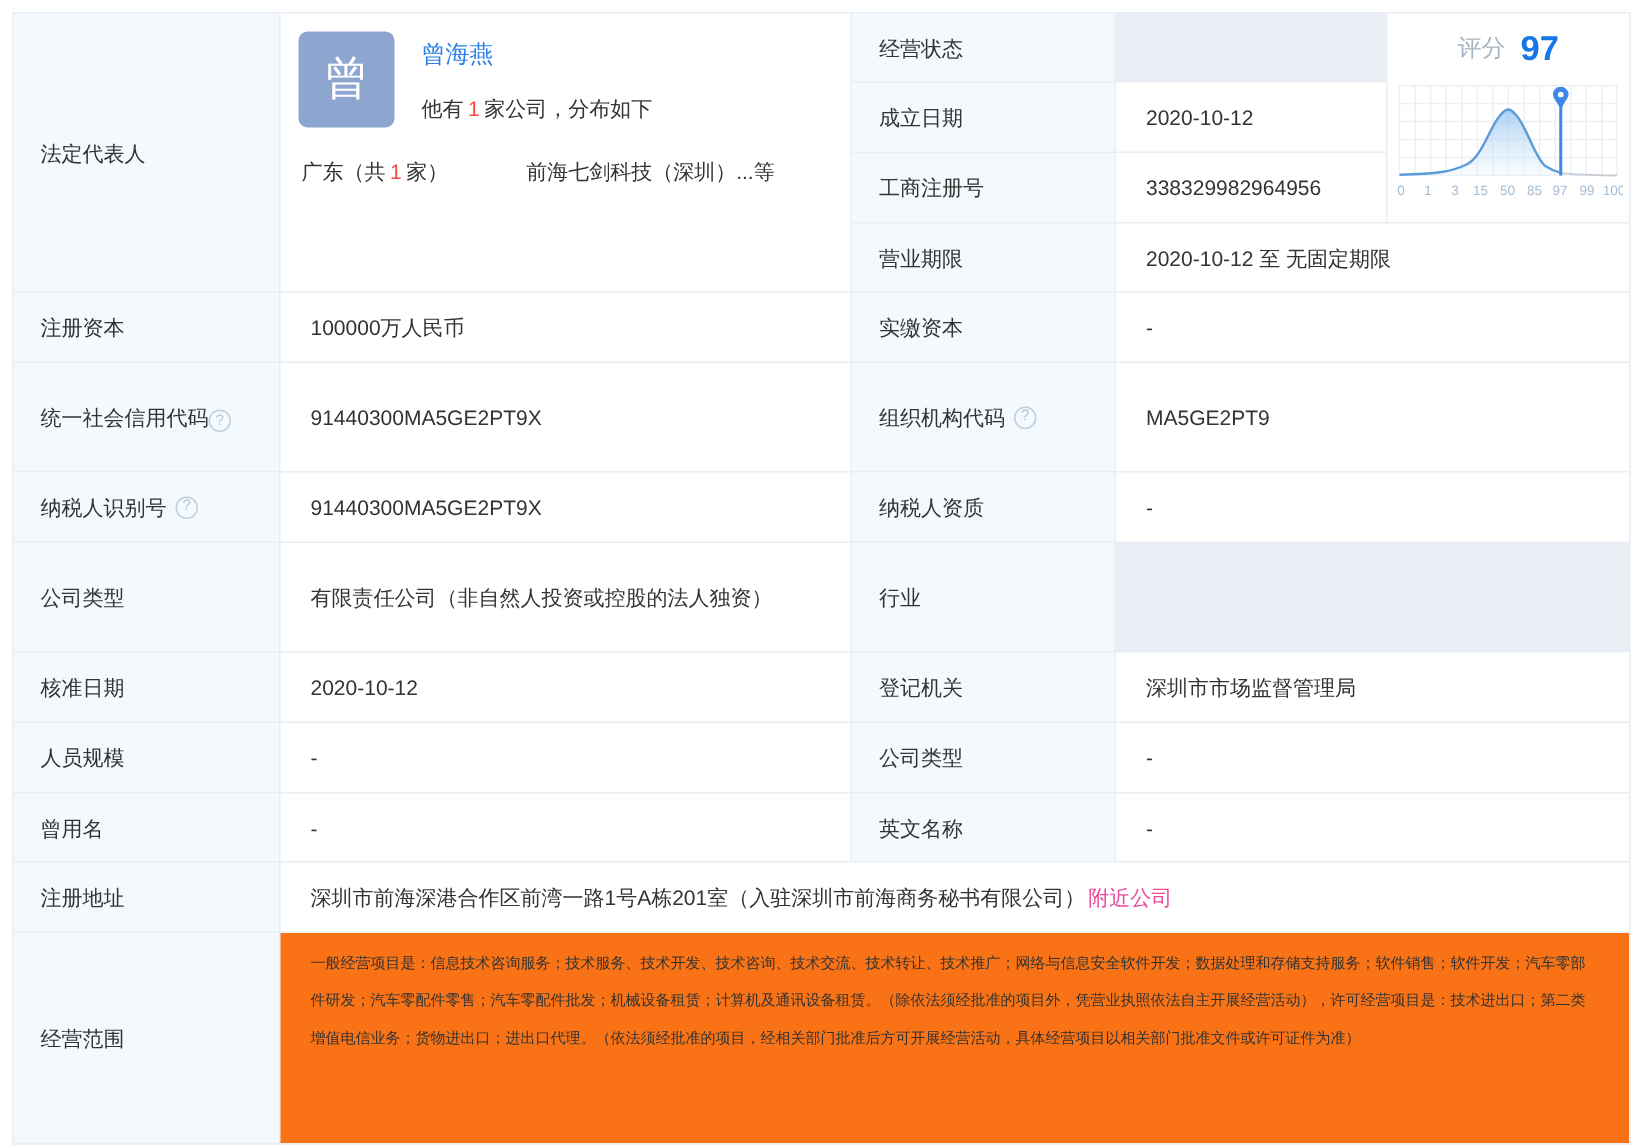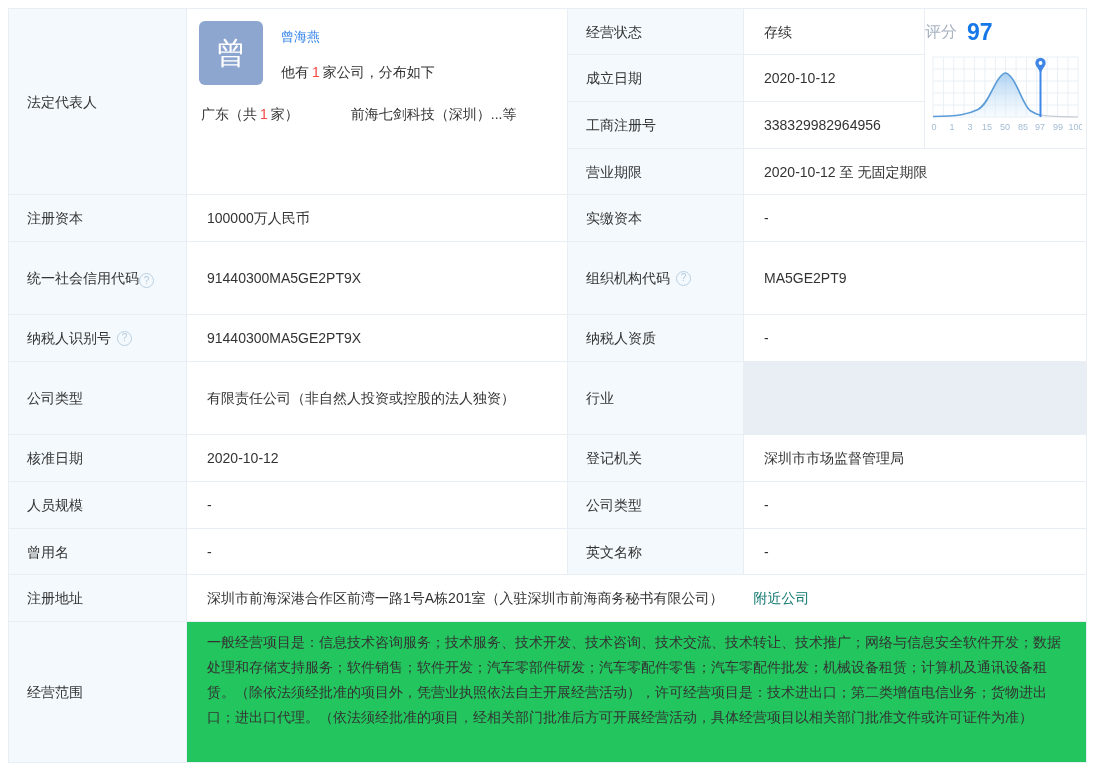--- a/index.html
+++ b/index.html
@@ -50,37 +50,37 @@
 
   
   .legal { display:block; padding:12px 18px 0 12px; }
   .lr-top { display:flex; }
   .avatar {
     width:64px; height:64px; border-radius:6px; background:#8ca6d0;
     color:#fff; font-size:30px; display:flex; align-items:center; justify-content:center;
     cursor:pointer; flex:0 0 auto;
   }
   .lr-meta { margin-left:18px; padding-top:2px; }
-  .lr-name { color:#2d7fe8; font-size:13px; text-decoration:none; cursor:pointer; display:inline-block; }
+  .lr-name { color:#2d7fe8; font-size:16px; text-decoration:none; cursor:pointer; display:inline-block; }
   .lr-desc { margin-top:9px; font-size:14px; color:#333; }
   .lr-dist { margin-top:16px; font-size:14px; color:#333; padding-left:2px; }
   .lr-company { margin-left:52px; cursor:pointer; }
 
   
   .scorebox { background:#fff; padding-top:8px; text-align:center; }
-  .score-head { height:30px; display:flex; align-items:center; }
+  .score-head { height:30px; display:flex; align-items:center; justify-content:center; }
   .score-label { color:#a9b4c2; font-size:16px; }
   .score-val { color:#1677e8; font-size:23px; font-weight:bold; margin-left:10px; }
   .score-svg { display:block; margin:4px auto 0; }
 
   
   .wrapval { padding:8px 20px; line-height:26px; display:flex; align-items:center; }
-  .scopeval { padding:8px 20px; line-height:25px; display:block; font-size:14px; color:#333; background:#22c55e; }
-
-  .addr-link { color:#0f766e; text-decoration:none; margin-left:30px; cursor:pointer; white-space:nowrap; }
+  .scopeval { padding:8px 20px; line-height:25px; display:block; font-size:10px; color:#333; background:#f97316; }
+
+  .addr-link { color:#ec4899; text-decoration:none; margin-left:2px; cursor:pointer; white-space:nowrap; }
 </style>
 </head>
 <body>
 
 <div class="page">
   <div class="table">
 
     <div class="cell lab a1">
       <span>法定代表人</span>
     </div>
@@ -93,23 +93,20 @@
           <a class="lr-name">曾海燕</a>
           <div class="lr-desc"><span>他有</span><span class="red">1</span><span>家公司，分布如下</span></div>
         </div>
       </div>
       <div class="lr-dist"><span><span>广东（共</span><span class="red">1</span><span>家）</span></span><span class="lr-company">前海七剑科技（深圳）...等</span>
       </div>
     </div>
 
     <div class="cell lab b1">
         <span>经营状态</span>
-      </div>
-    <div class="cell val b2">
-        <span>存续</span>
       </div>
     <div class="cell lab c1">
         <span>成立日期</span>
       </div>
     <div class="cell val c2">
         <span>2020-10-12</span>
       </div>
     <div class="cell lab d1">
         <span>工商注册号</span>
       </div>

